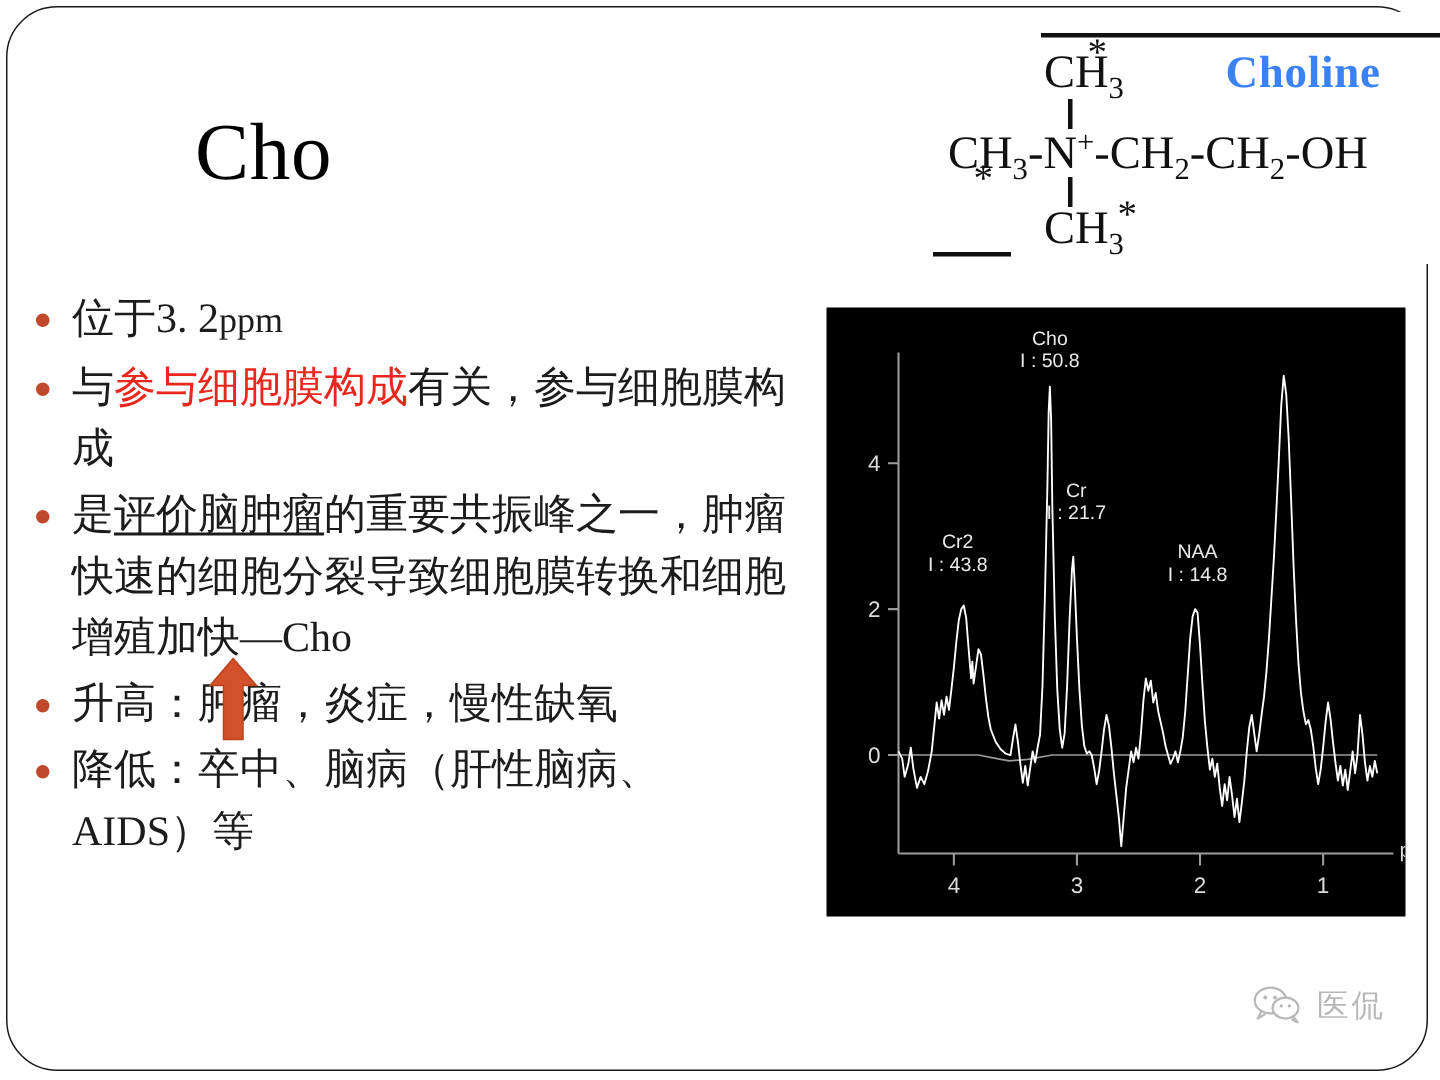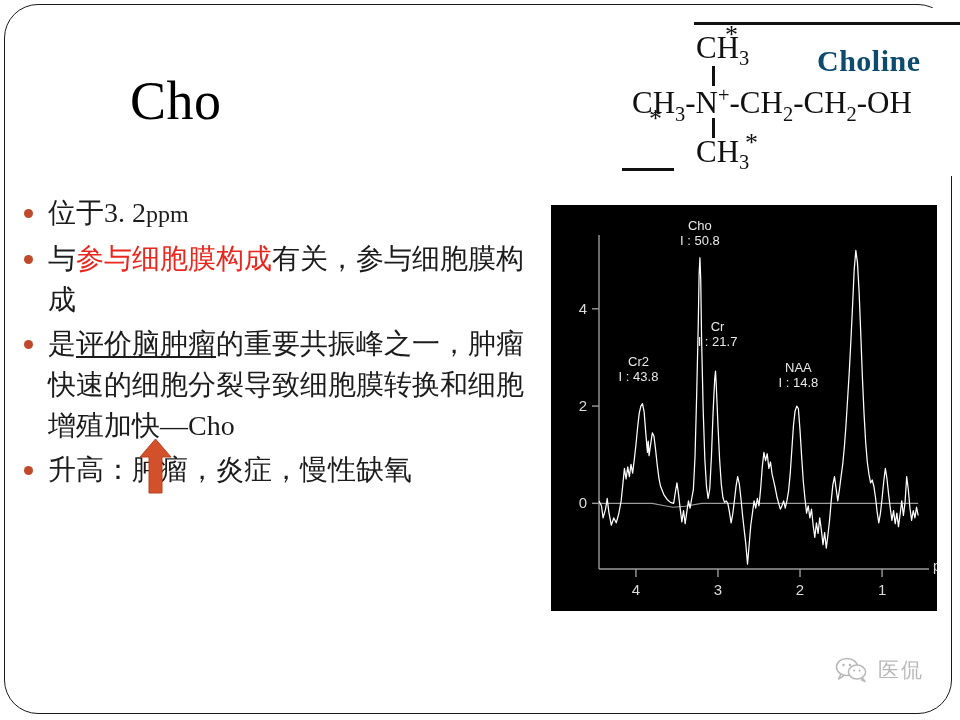--- a/index.html
+++ b/index.html
@@ -108,25 +108,25 @@
     position: absolute;
     left: 0px;
     top: 160px;
     width: 52px;
     height: 2.5px;
     background: #111;
   }
   #choline-word {
     position: absolute;
     left: 195px;
-    top: 36px;
+    top: 24px;
     font-family: "Liberation Serif", "DejaVu Serif", serif;
     font-weight: bold;
     font-size: 30px;
-    color: #0c4a6e;
+    color: #3b82f6;
     letter-spacing: 0.5px;
   }
   .chem-text {
     position: absolute;
     font-family: "Liberation Serif", "DejaVu Serif", serif;
     font-size: 31px;
     color: #111;
     white-space: nowrap;
   }
   .chem-text sub { font-size: 0.66em; }
@@ -219,20 +219,24 @@
   <div class="bullet-row">
     <span class="bullet-dot"></span>
     <span class="bullet-text"><span>是</span><span class="bold-underline">评价脑肿瘤</span><span>的重要共振峰之一，肿瘤快速的细胞分裂导致细胞膜转换和细胞增殖加快—Cho</span></span>
   </div>
 
   <div class="bullet-row">
     <span class="bullet-dot"></span>
     <span class="bullet-text">升高：肿瘤，炎症，慢性缺氧</span>
   </div>
 
+  <div class="bullet-row">
+    <span class="bullet-dot"></span>
+    <span class="bullet-text">降低：卒中、脑病（肝性脑病、AIDS）等</span>
+  </div>
 
 </div>
 
 <svg id="up-arrow" viewBox="0 0 33 56">
   <polygon points="16.5,1 32,19 23,19 23,55 10,55 10,19 1,19" fill="#D2502A" stroke="#B8441F" stroke-width="1"></polygon>
 </svg>
 
 <div id="choline-structure">
   <div id="choline-rule-top"></div>
   <div id="choline-rule-bottom"></div>

